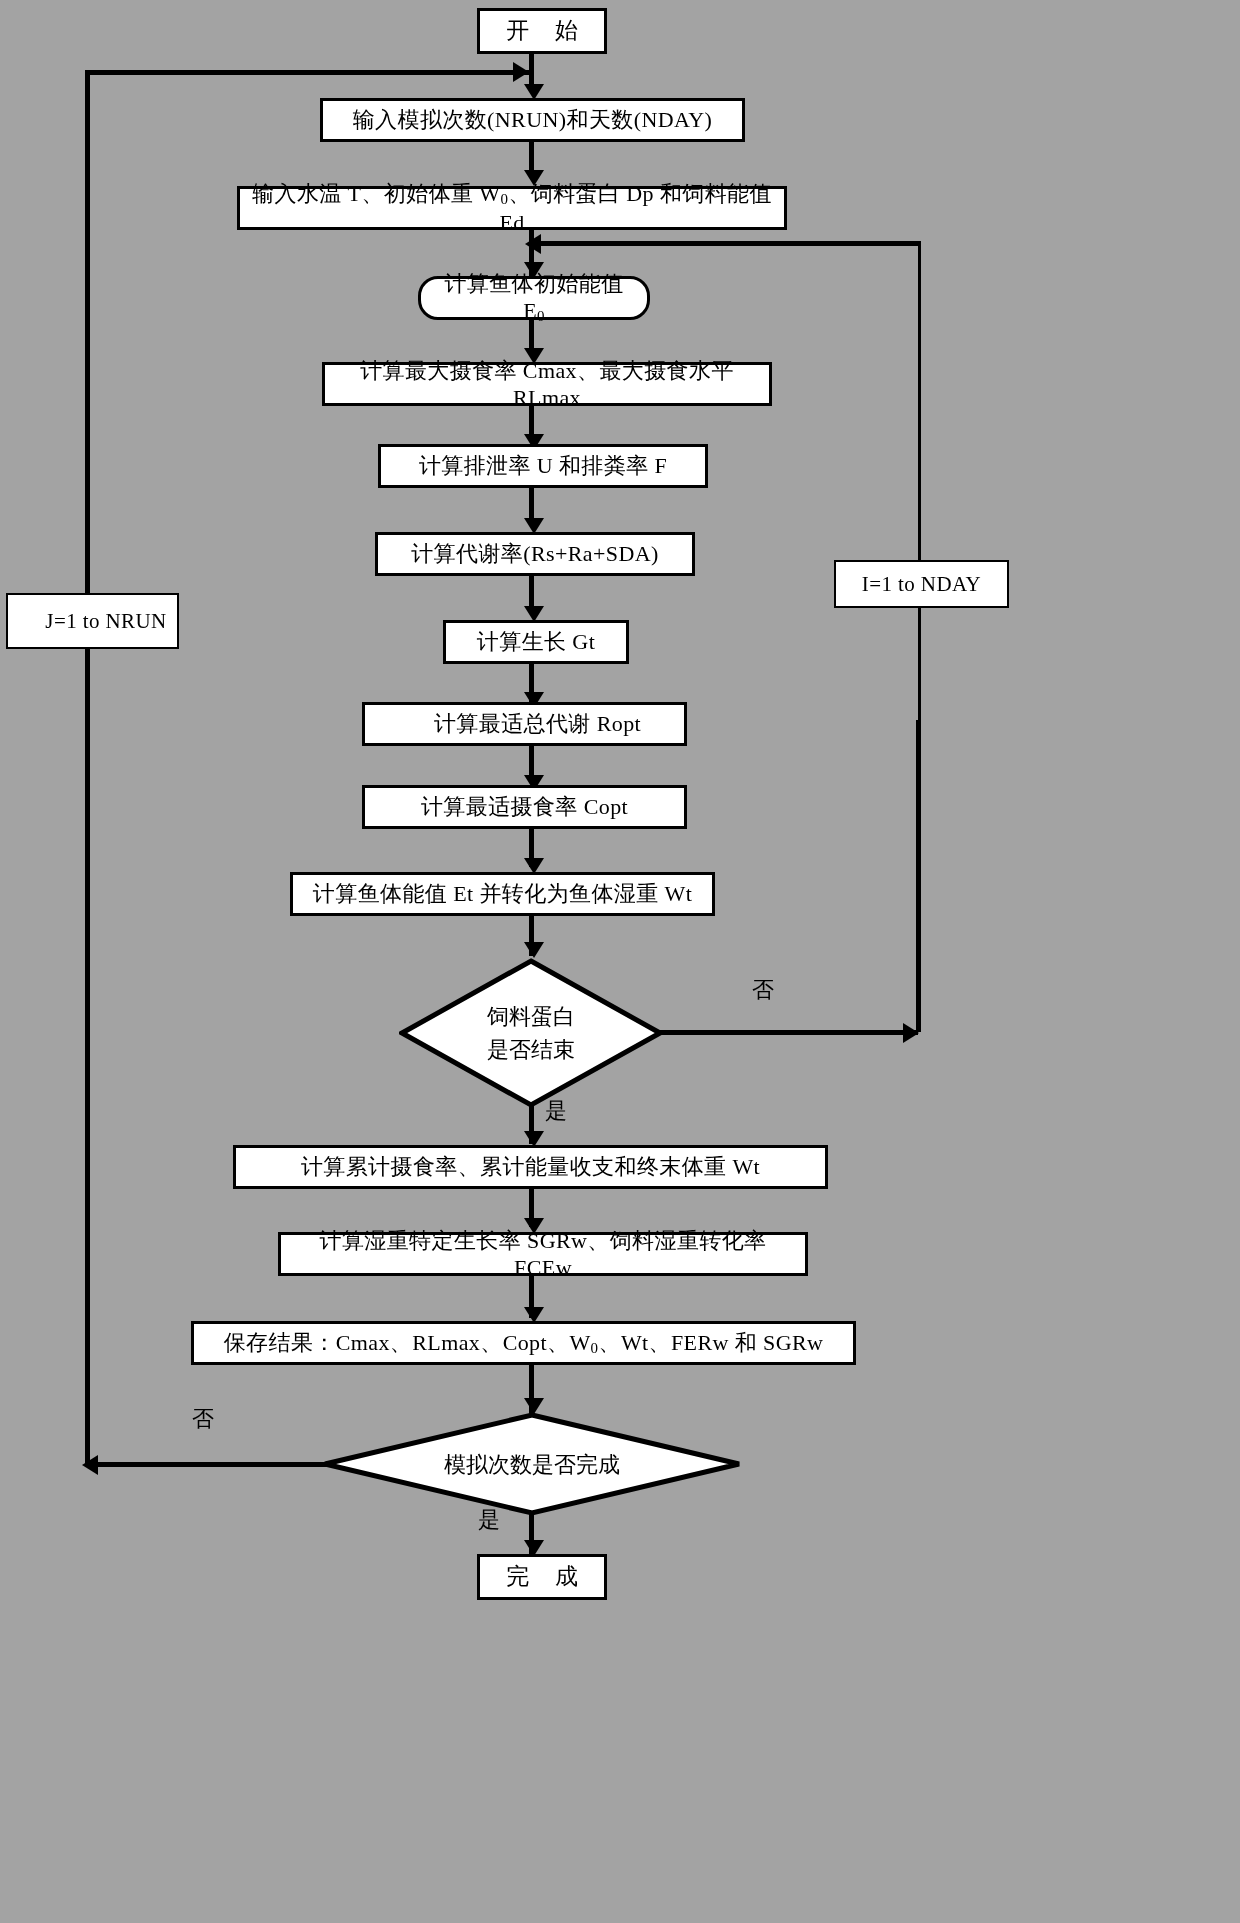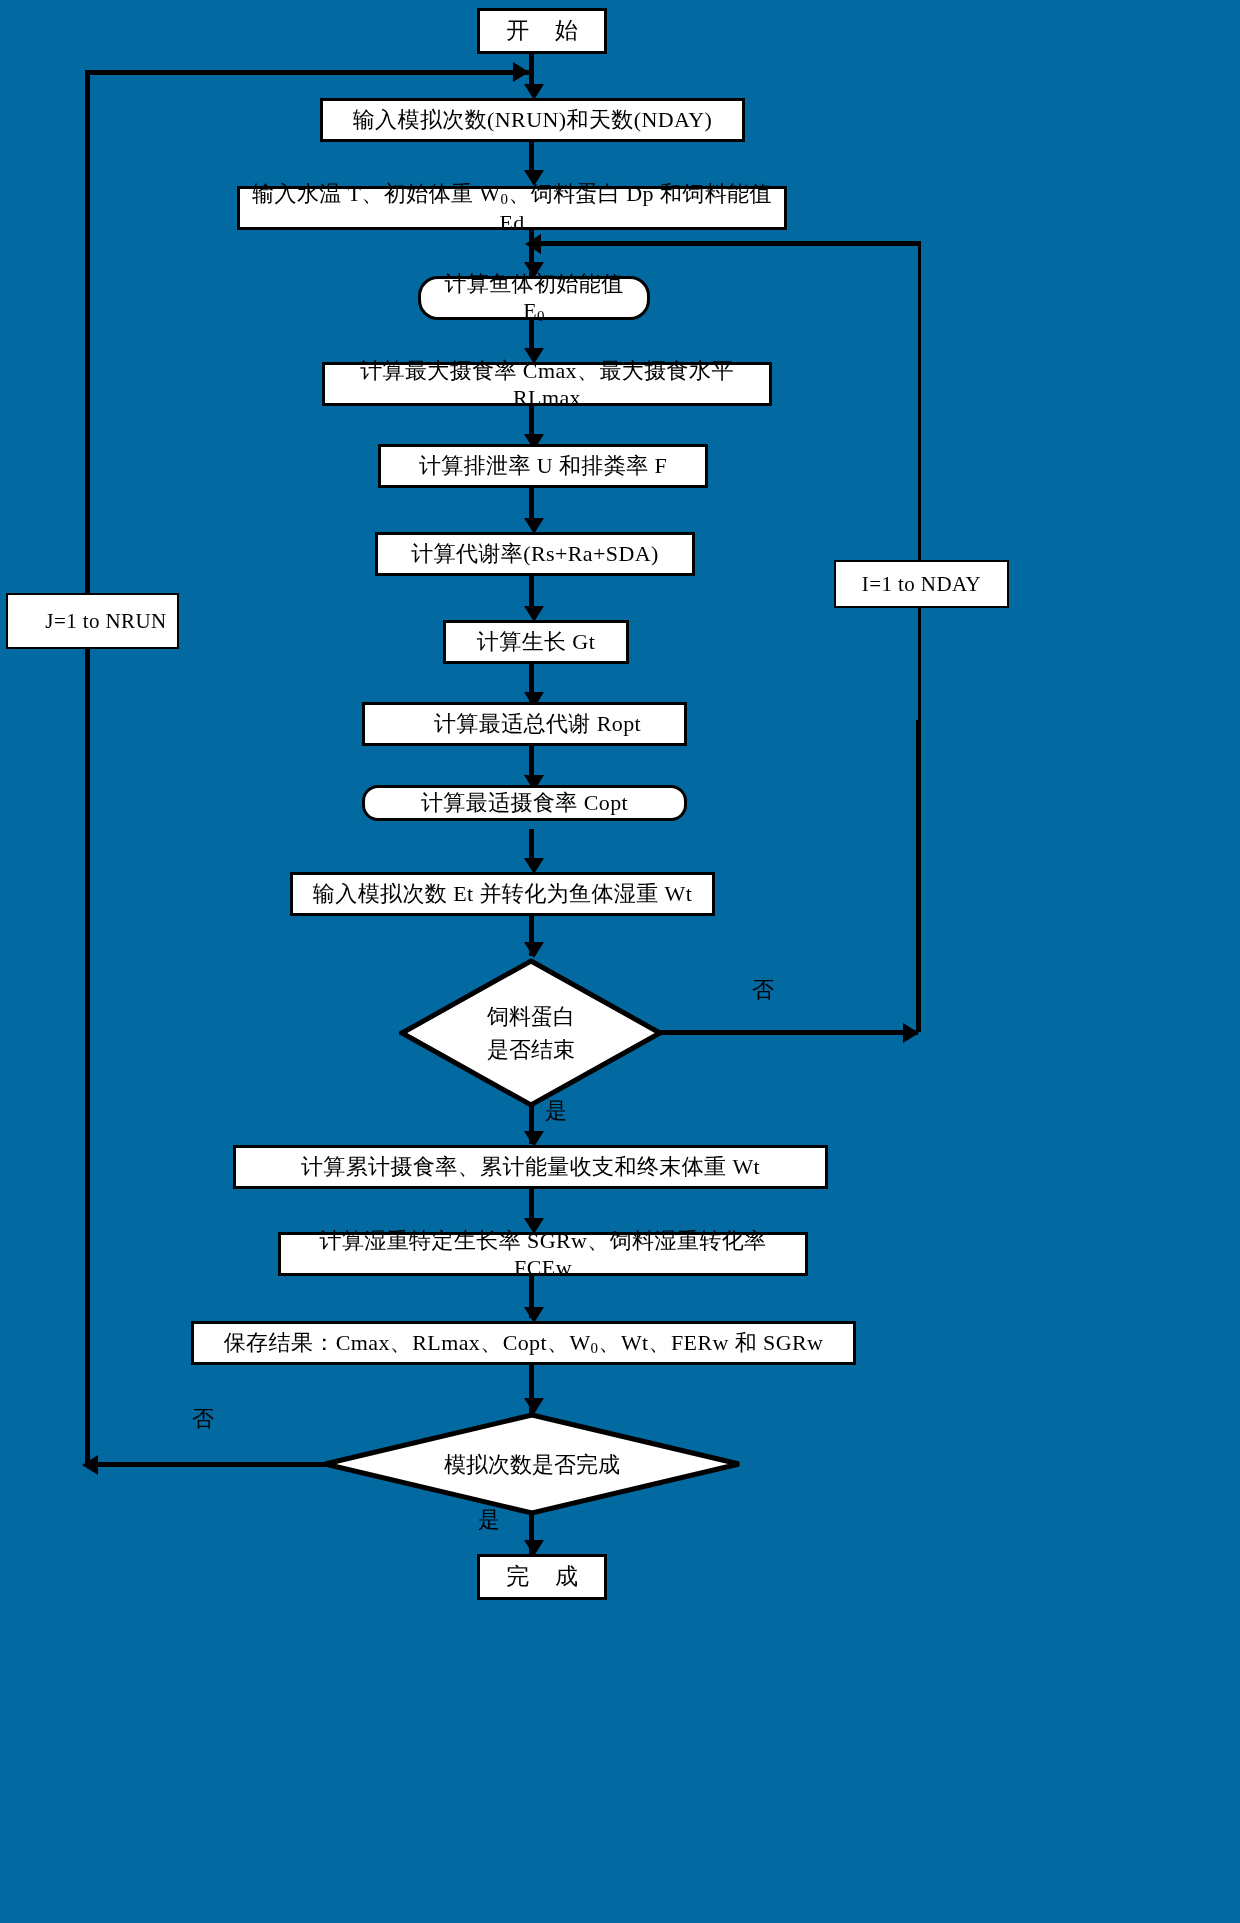--- a/index.html
+++ b/index.html
@@ -8,21 +8,21 @@
     background: #ffffff;
   }
   body {
     font-family: "Liberation Serif", "DejaVu Serif", serif;
     color: #000000;
   }
   #canvas {
     position: relative;
     width: 1240px;
     height: 1923px;
-    background: #0369a1;
+    background: #a3a3a3;
     overflow: hidden;
   }
   
   .node {
     position: absolute;
     box-sizing: border-box;
     background: #ffffff;
     border: 3px solid #000000;
     display: flex;
     align-items: center;
@@ -166,29 +166,29 @@
   <div class="vline" style="left:529px; top:664px; height:38px;"></div>
   <div class="arrow down" style="left:524px; top:692px;"></div>
 
   <div class="node" style="left:362px; top:702px; width:325px; height:44px;padding-left:36px;">
     <span>计算最适总代谢 Ropt</span>
   </div>
 
   <div class="vline" style="left:529px; top:746px; height:36px;"></div>
   <div class="arrow down" style="left:524px; top:775px;"></div>
 
-  <div class="node" style="left:362px; top:785px; width:325px; height:36px;border-radius:16px;">
+  <div class="node" style="left:362px; top:785px; width:325px; height:44px;">
     <span>计算最适摄食率 Copt</span>
   </div>
 
   <div class="vline" style="left:529px; top:829px; height:38px;"></div>
   <div class="arrow down" style="left:524px; top:858px;"></div>
 
   <div class="node" style="left:290px; top:872px; width:425px; height:44px;">
-    <span>输入模拟次数 Et 并转化为鱼体湿重 Wt</span>
+    <span>计算鱼体能值 Et 并转化为鱼体湿重 Wt</span>
   </div>
 
   <div class="vline" style="left:529px; top:916px; height:40px;"></div>
   <div class="arrow down" style="left:524px; top:942px;"></div>
 
   <div class="diamond" style="left:399px; top:958px; width:264px; height:150px;">
     <svg width="264" height="150" viewBox="0 0 264 150" aria-hidden="true">
       <polygon points="132,3 261,75 132,147 3,75" fill="#ffffff" stroke="#000000" stroke-width="5"></polygon>
     </svg>
     <div class="dlabel">

